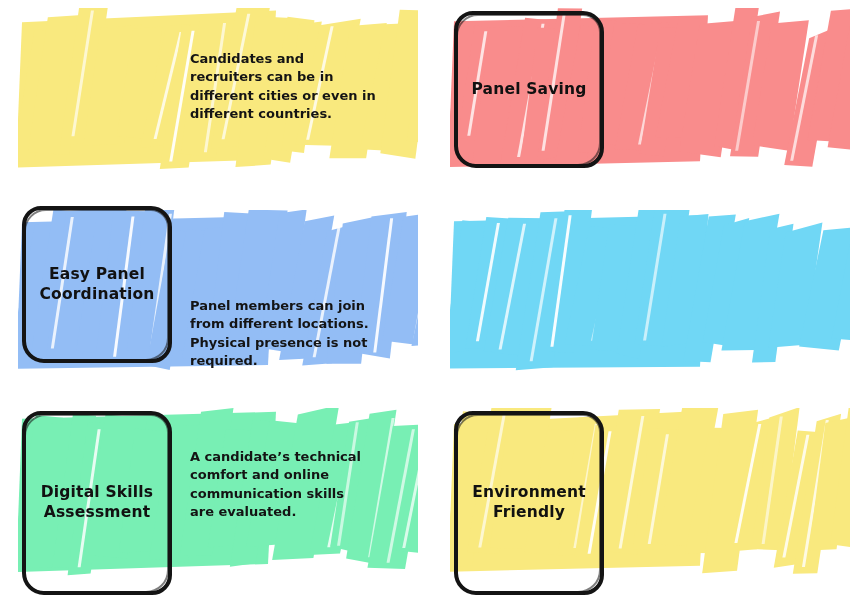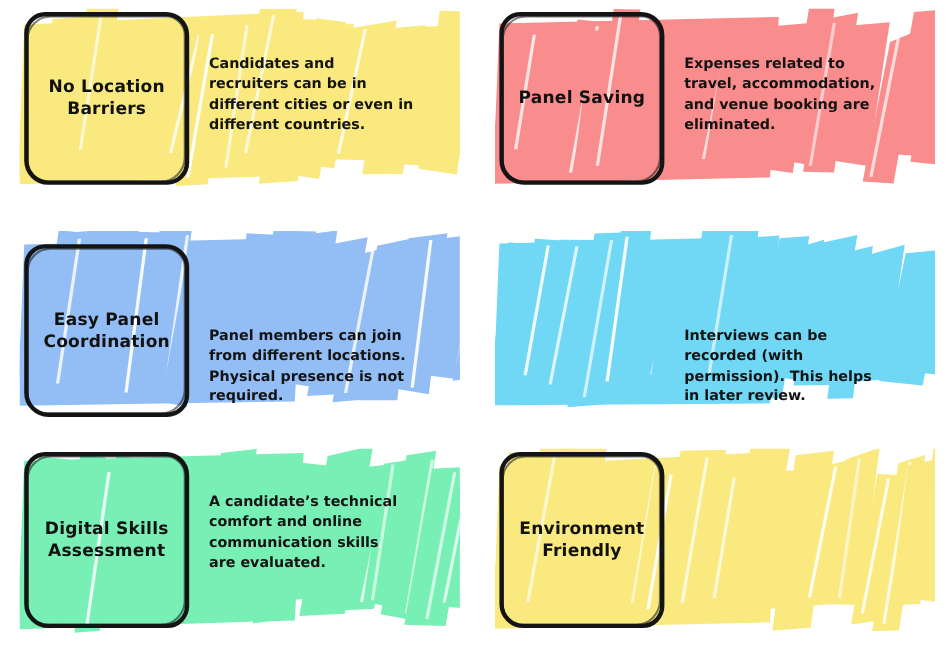--- a/index.html
+++ b/index.html
@@ -83,25 +83,25 @@
     width: 228px;
     font-size: 13px;
     line-height: 1.42;
     color: #141414;
     white-space: pre-line;
     font-weight: bold;
   }
 
   
   .r2 .marker { top: 10px; }
-  .r2 .box    { top: 22px; }
+  .r2 .box    { top: 6px; }
   .r2 .body   { top: 52px; margin-top: 45px; }
 
   .r3 .marker { top: 8px; height: 168px; }
-  .r3 .box    { top: 11px; height: 160px; }
+  .r3 .box    { top: 11px; height: 184px; }
   .r3 .body   { top: 48px; }
 </style>
 </head>
 <body>
 
 <div id="grid">
     <div class="cell r1">
       <div class="marker">
         <svg viewBox="0 0 400 162" preserveAspectRatio="none" xmlns="http://www.w3.org/2000/svg">
           <path d="M 4 14.314300411522634 L 258 2.576054526748971
@@ -192,24 +192,20 @@
                        L 341.9802297668038 141.17836934156378 Z" fill="#F9E97E"></path>
           <path d="M 381.7602880658436 1.795970507544582
                        L 416.7849794238683 2.550085733882031
                        L 397.3446073388203 150.7264660493827
                        L 362.3199159807956 145.3573816872428 Z" fill="#F9E97E"></path>
           <path d="M 404.6249742798354 25.55106310013717
                        L 445.6504372427984 22.48287894375857
                        L 429.62171639231826 136.93364197530863
                        L 388.5962534293553 132.86972736625512 Z" fill="#F9E97E"></path>
         </svg>
-      </div>
-      <div class="box">
-        <div class="title">No Location
-Barriers</div>
       </div>
       <div class="body">Candidates and
 recruiters can be in
 different cities or even in
 different countries.</div>
     </div>
     <div class="cell r1">
       <div class="marker">
         <svg viewBox="0 0 400 162" preserveAspectRatio="none" xmlns="http://www.w3.org/2000/svg">
           <path d="M 4 13.329758230452676 L 258 7.349228395061728
@@ -320,24 +316,20 @@
                          L 402.2866015303792 136.64441872427983 Z" fill="#ffffff" opacity="0.7851834705075447"></path>
           <path d="M 424.8173954046639 13.897770919067217
                        L 451.60246056241425 7.2659722222222225
                        L 430.54373285322356 147.8312757201646
                        L 403.7586676954732 145.0233624828532 Z" fill="#F98C8C"></path>
         </svg>
       </div>
       <div class="box">
         <div class="title">Panel Saving</div>
       </div>
-      <div class="body">Expenses related to
-travel, accommodation,
-and venue booking are
-eliminated.</div>
     </div>
     <div class="cell r2">
       <div class="marker">
         <svg viewBox="0 0 400 162" preserveAspectRatio="none" xmlns="http://www.w3.org/2000/svg">
           <path d="M 4 12.345216049382715 L 258 6.122402263374486
                      L 250 154.97517146776406 L -2 158.82029320987655 Z" fill="#93BDF5"></path>
           <path d="M 17.087920096021946 13.830864197530865
                        L 41.80482681755829 16.84451303155007
                        L 18.71690672153635 134.1974022633745
                        L -6 133.64943415637862 Z" fill="#93BDF5"></path>
@@ -540,24 +532,20 @@
           <path d="M 402.3598593964335 21.045353223593963
                        L 439.5738511659808 18.395353223593965
                        L 418.79191529492454 131.88695987654322
                        L 381.57792352537723 128.38618827160494 Z" fill="#70D7F5"></path>
           <path d="M 421.1361681964696 25.136745541838135
                          L 424.1361681964696 25.136745541838135
                          L 403.35423232541336 125.88695987654322
                          L 400.35423232541336 125.88695987654322 Z" fill="#ffffff" opacity="0.7965174897119343"></path>
         </svg>
       </div>
-      <div class="body">Interviews can be
-recorded (with
-permission). This helps
-in later review.</div>
     </div>
     <div class="cell r3">
       <div class="marker">
         <svg viewBox="0 0 400 162" preserveAspectRatio="none" xmlns="http://www.w3.org/2000/svg">
           <path d="M 4 10.376131687242799 L 258 3.66875
                      L 250 150.41556927297668 L -2 158.1752829218107 Z" fill="#78EFB4"></path>
           <path d="M 17.66928155006859 6.662362825788751
                        L 44.917223936899866 9.38801440329218
                        L 21.247942386831276 146.00270061728395
                        L -6 143.78283607681755 Z" fill="#78EFB4"></path>

